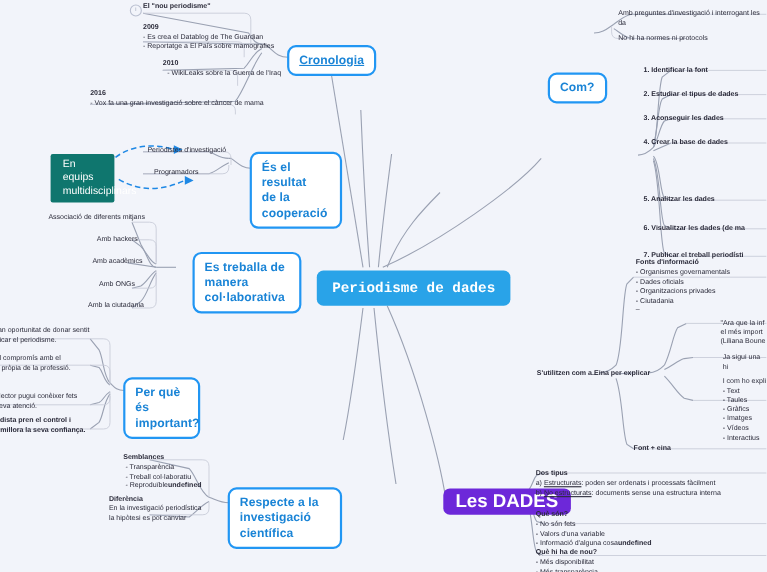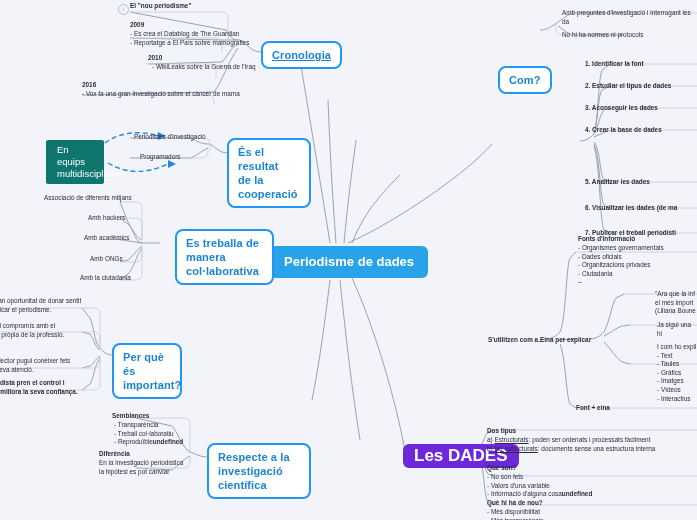--- a/index.html
+++ b/index.html
@@ -217,21 +217,21 @@
     <g fill="none" stroke="#1e88e5" stroke-width="1.4" stroke-dasharray="5,3">
       <path d="M105 143 C 120 132, 140 130, 158 136"></path>
       <path d="M108 163 C 130 176, 150 172, 168 164"></path>
     </g>
     <g fill="#1e88e5">
       <polygon points="158,132 166,136 158,140"></polygon>
       <polygon points="168,160 176,164 168,168"></polygon>
     </g>
   </svg>
 
-  <div class="node central" style="left:270px; top:246px;">Periodisme de dades</div>
+  <div class="node central" style="left:288px; top:246px;font-family:Liberation Mono, monospace;">Periodisme de dades</div>
 
   <div class="node topic" style="left:261px; top:41px;text-decoration:underline;">Cronologia</div>
   <div class="circle-badge" style="left:118px; top:4px;">i</div>
   <div class="leaf b" style="left:130px; top:2px;">El "nou periodisme"</div>
   <div class="leaf b" style="left:130px; top:21px;">2009</div>
   <div class="leaf" style="left:130px; top:30px;">- Es crea el Datablog de The Guardian
 - Reportatge a El País sobre mamografies</div>
   <div class="leaf b" style="left:148px; top:54px;">2010</div>
   <div class="leaf" style="left:152px; top:63px;">- WikiLeaks sobre la Guerra de l'Iraq</div>
   <div class="leaf b" style="left:82px; top:81px;">2016</div>

